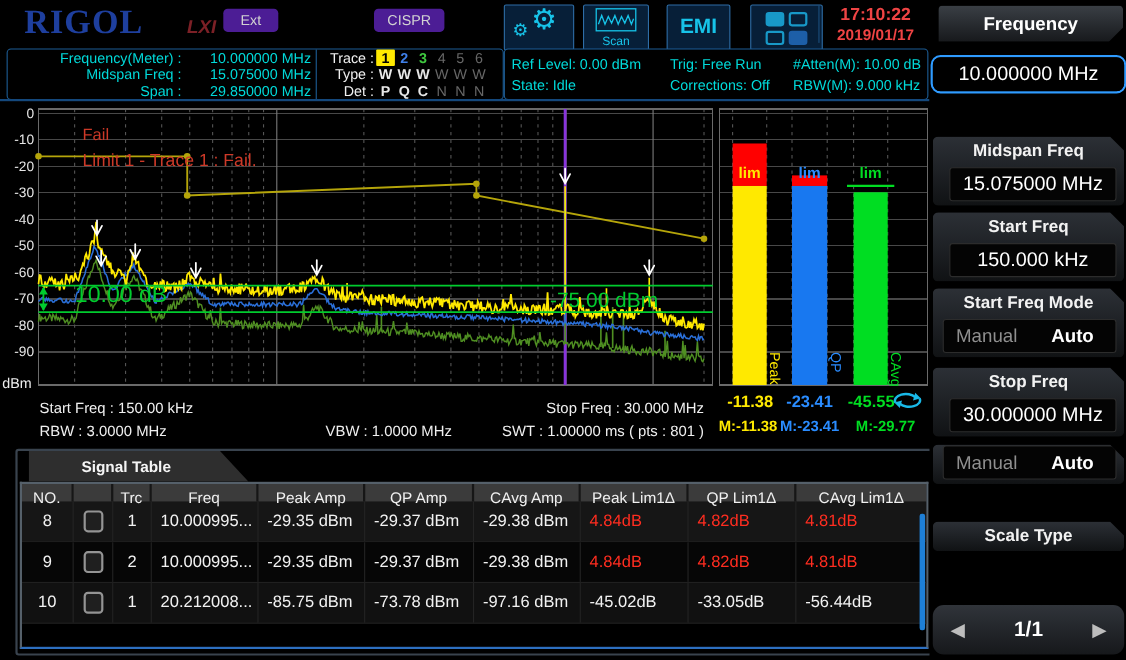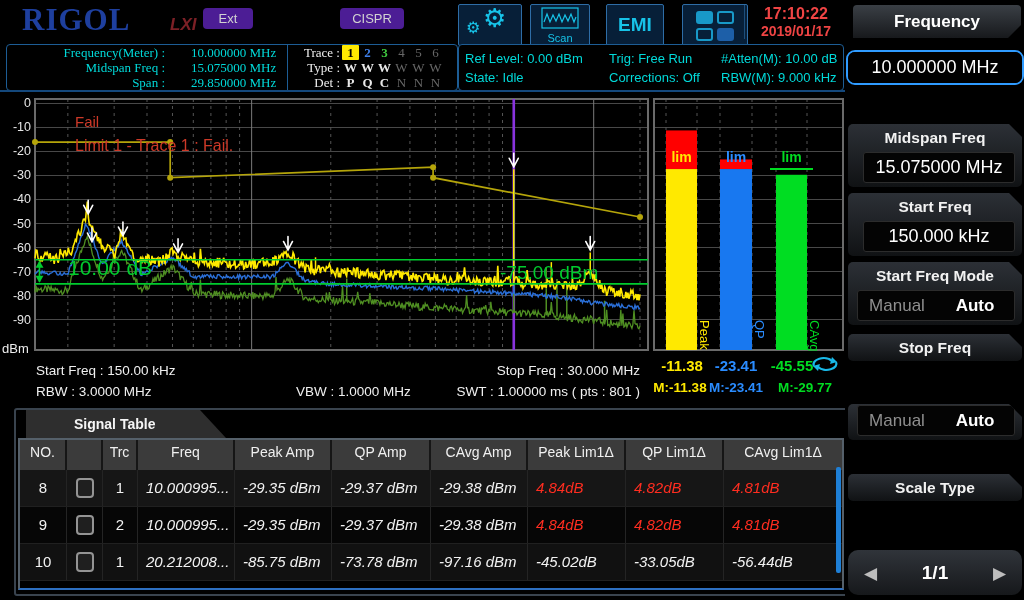--- a/index.html
+++ b/index.html
@@ -27,21 +27,21 @@
                grid-template-rows:13px 13px;gap:4px;}
   .lg-cell{border-radius:3px;border:2px solid #1899c8;}
   .lg-fill1{background:#1899c8;}
   .lg-fill2{background:#1d5fa8;border-color:#1d5fa8;}
   .clock{left:744px;top:5px;width:98px;text-align:center;color:#ef4444;font-weight:bold;
          border-left:1px solid #1c4f7c;padding-left:2px;}
   .clock .t{font-size:16px;} .clock .d{font-size:14px;}
 
   
   .info-box{border:1px solid #1d5d95;border-radius:4px;background:#000;}
-  #info-left{left:6px;top:44px;width:450px;height:45px;font-family:Liberation Serif, serif;}
+  #info-left{left:6px;top:44px;width:450px;height:45px;}
   .fi-row{font-size:13px;color:#00d9d9;line-height:15px;display:flex;}
   .fi-label{width:158px;text-align:right;display:inline-block;}
   .fi-value{margin-left:26px;}
   #trace-block{position:absolute;left:280px;top:0;bottom:0;border-left:1px solid #1d5d95;padding:0 0 0 4px;}
   .tr-row{font-size:13px;line-height:15px;display:flex;align-items:center;}
   .tr-label{width:48px;text-align:right;color:#f0f0f0;display:inline-block;margin-right:2px;}
   .tr-cell{width:17px;text-align:center;font-weight:bold;}
   .tn1{background:#ffe900;color:#000;border-radius:1px;}
   .tn2{color:#3f7fe8;} .tn3{color:#3fc93f;}
   .tr-on{color:#e8e8e8;} .tr-off{color:#676767;font-weight:normal;}
@@ -64,27 +64,27 @@
 
   
   #table-wrap{left:14px;top:408px;width:830px;height:184px;border:2px solid #39434e;border-radius:3px;background:#000;}
   #table-tab{position:absolute;left:10px;top:0;width:200px;height:28px;background:#2e2e2e;
              clip-path:polygon(0 0,calc(100% - 26px) 0,100% 100%,0 100%);
              font-size:14px;font-weight:bold;color:#f5f5f5;line-height:28px;padding-left:48px;box-sizing:border-box;}
   #table-frame{position:absolute;left:2px;top:28px;right:2px;bottom:4px;border:2px solid #55606a;
                border-bottom-color:#2d6fc0;background:#000;}
   .tgrid{display:grid;grid-template-columns:47px 36px 35px 97px 97px 99px 97px 98px 98px auto;}
   .th{background:#3b3b3b;border-right:2px solid #161616;color:#f0f0f0;font-size:14px;
-      height:30px;line-height:25px;text-align:center;}
+      height:16px;line-height:25px;text-align:center;}
   .th:last-child{border-right:none;}
   .trow{height:36px;border-bottom:1px solid #202020;}
   .td{border-right:1px solid #242424;font-size:15px;color:#f2f2f2;line-height:36px;height:36px;
       white-space:nowrap;overflow:hidden;}
   .td:last-child{border-right:none;}
-  .td-c{text-align:center;} .td-l{padding-left:8px;font-style:italic;}
+  .td-c{text-align:center;} .td-l{padding-left:8px;}
   .bg-a{background:#161616;} .bg-b{background:#060606;} .bg-c{background:#111111;}
   .red{color:#ff2d20;}
   .cb{width:14px;height:16px;border:2px solid #949494;border-radius:4px;background:#1f1f1f;margin:8px auto 0;}
   #table-scroll{position:absolute;right:1px;top:27px;width:5px;height:106px;background:#1e7fd6;border-radius:2px;}
 
   
   #sidebar{left:845px;top:0;width:179px;height:600px;background:#000;}
   .sb-title{position:absolute;left:8px;width:168px;height:33px;background:linear-gradient(#3a3f45,#17191c);
             clip-path:polygon(0 0,100% 0,100% calc(100% - 13px),calc(100% - 13px) 100%,0 100%);
             color:#fff;font-size:17px;font-weight:bold;text-align:center;line-height:33px;border-radius:4px 4px 0 0;}
@@ -418,20 +418,21 @@
     <div class="sb-item" style="top:262px;">
       <div class="sb-label">Start Freq Mode</div>
       <div class="sb-toggle">
         <span class="tg-off">Manual</span>
         <span class="tg-on">Auto</span>
       </div>
     </div>
 
     <div class="sb-item" style="top:334px;">
       <div class="sb-label">Stop Freq</div>
+      <div class="sb-value">30.000000 MHz</div>
     </div>
 
     <div class="sb-item" style="top:404px;">
       <div class="sb-toggle">
         <span class="tg-off">Manual</span>
         <span class="tg-on">Auto</span>
       </div>
     </div>
 
     <div class="sb-item" style="top:474px;">

